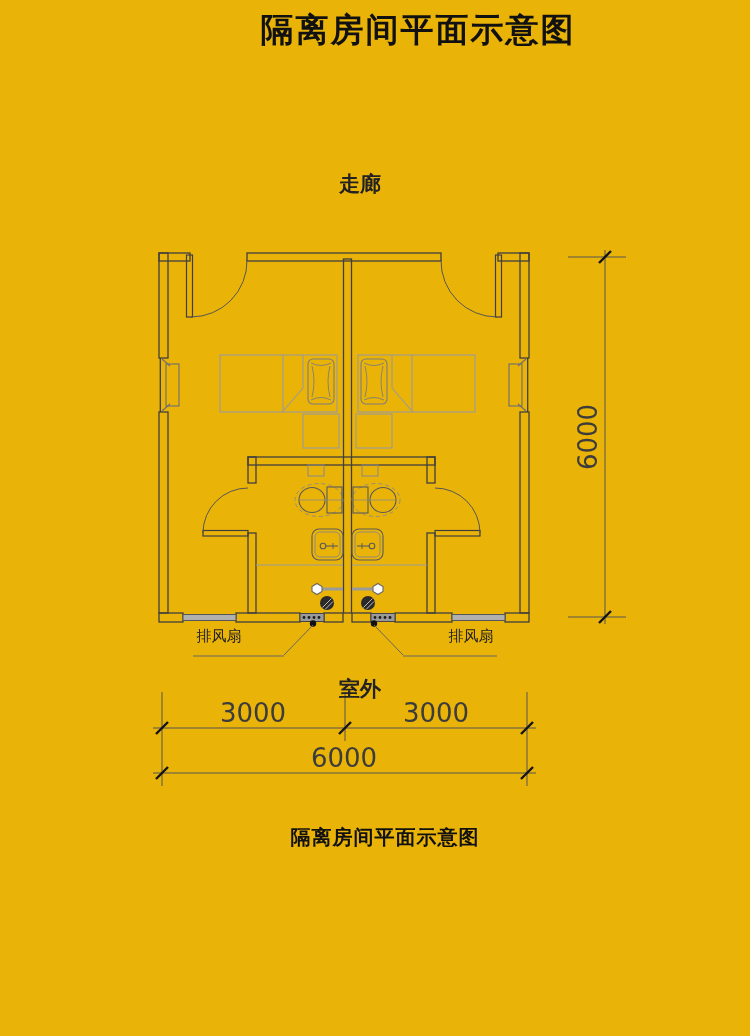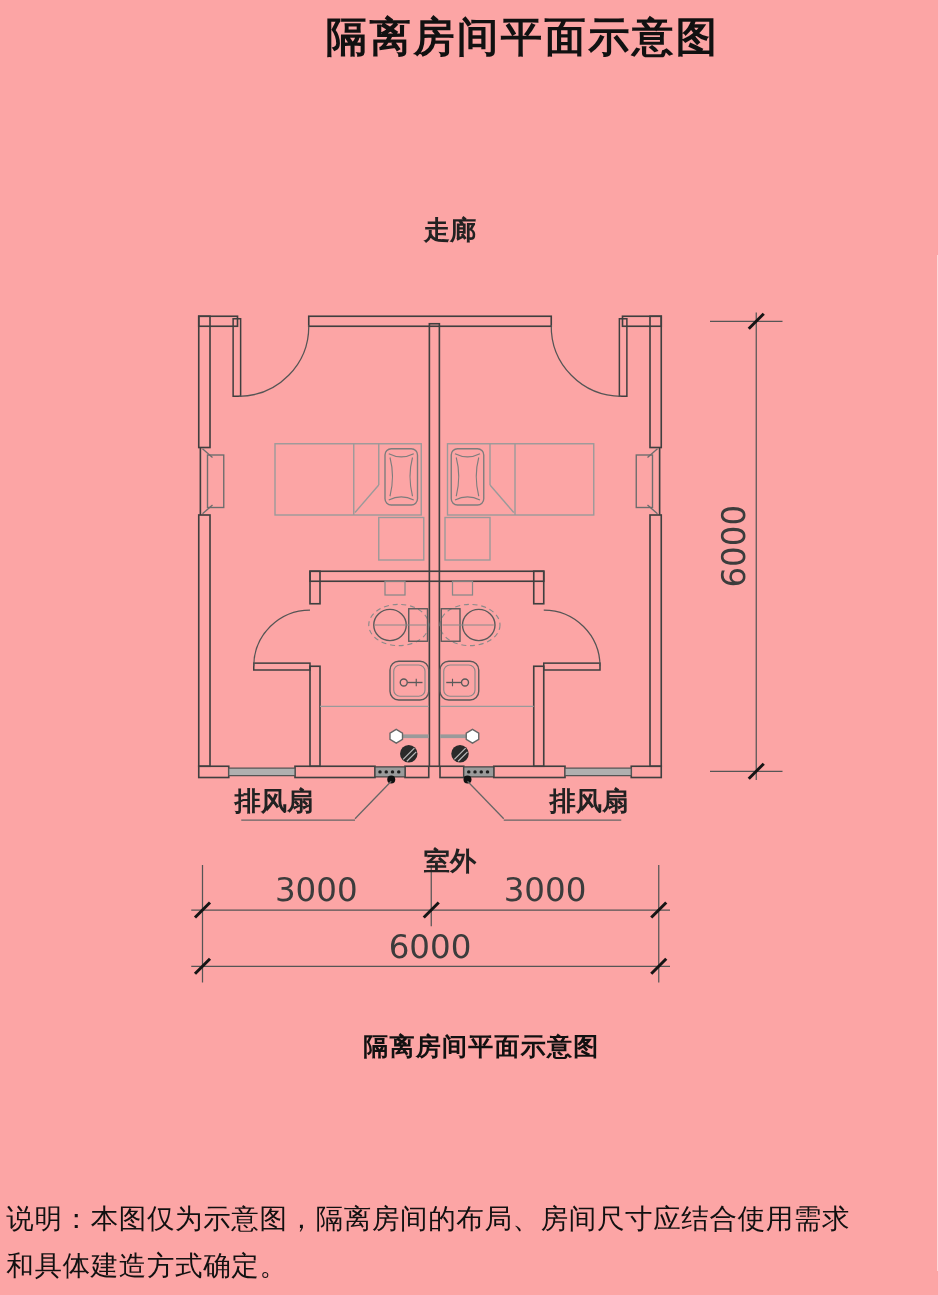--- a/index.html
+++ b/index.html
@@ -1,36 +1,36 @@
 <!DOCTYPE html>
 <html><head>
 <meta charset="utf-8">
 <style>
   html,body{margin:0;padding:0;background:#ffffff;}
   .page{
     position:relative;
     width:750px;height:1036px;
-    background:#fca5a5;
+    background:#eab308;
     overflow:hidden;
     font-family:"Liberation Serif", serif;
     color:#1a1a1a;
   }
   .abs{position:absolute;}
   .doc-title{
     top:8px;left:418px;transform:translateX(-50%);
     font-size:33px;font-weight:bold;letter-spacing:2px;white-space:nowrap;
     color:#111;
   }
   .corridor-label{
     top:170px;left:360px;transform:translateX(-50%);
     font-size:21px;font-weight:600;white-space:nowrap;color:#222;
   }
   .plan-svg{top:0;left:0;}
   .fan-label{
-    font-size:21px;font-weight:700;white-space:nowrap;color:#222;
+    font-size:15px;font-weight:400;white-space:nowrap;color:#222;
   }
   .fan-left{top:627px;left:219px;transform:translateX(-50%);}
   .fan-right{top:627px;left:471px;transform:translateX(-50%);}
   .outdoor-label{
     top:643px;left:360px;transform:translateX(-50%);
     font-size:21px;font-weight:600;white-space:nowrap;color:#222;margin-top:32px;
   }
   .dim-text{
     font-family:"DejaVu Sans", sans-serif;
     font-size:26px;font-weight:400;color:#3c3c3c;
@@ -279,15 +279,14 @@
   <div class="abs fan-label fan-right">排风扇</div>
   <div class="abs outdoor-label">室外</div>
 
   <div class="abs dim-text dim-3000-left">3000</div>
   <div class="abs dim-text dim-3000-right">3000</div>
   <div class="abs dim-text dim-6000-bottom">6000</div>
   <div class="abs dim-text dim-6000-right">6000</div>
 
   <div class="abs figure-caption">隔离房间平面示意图</div>
 
-  <div class="abs note-text">说明：本图仅为示意图，隔离房间的布局、房间尺寸应结合使用需求和具体建造方式确定。</div>
 
 </div>
 
 </body></html>

